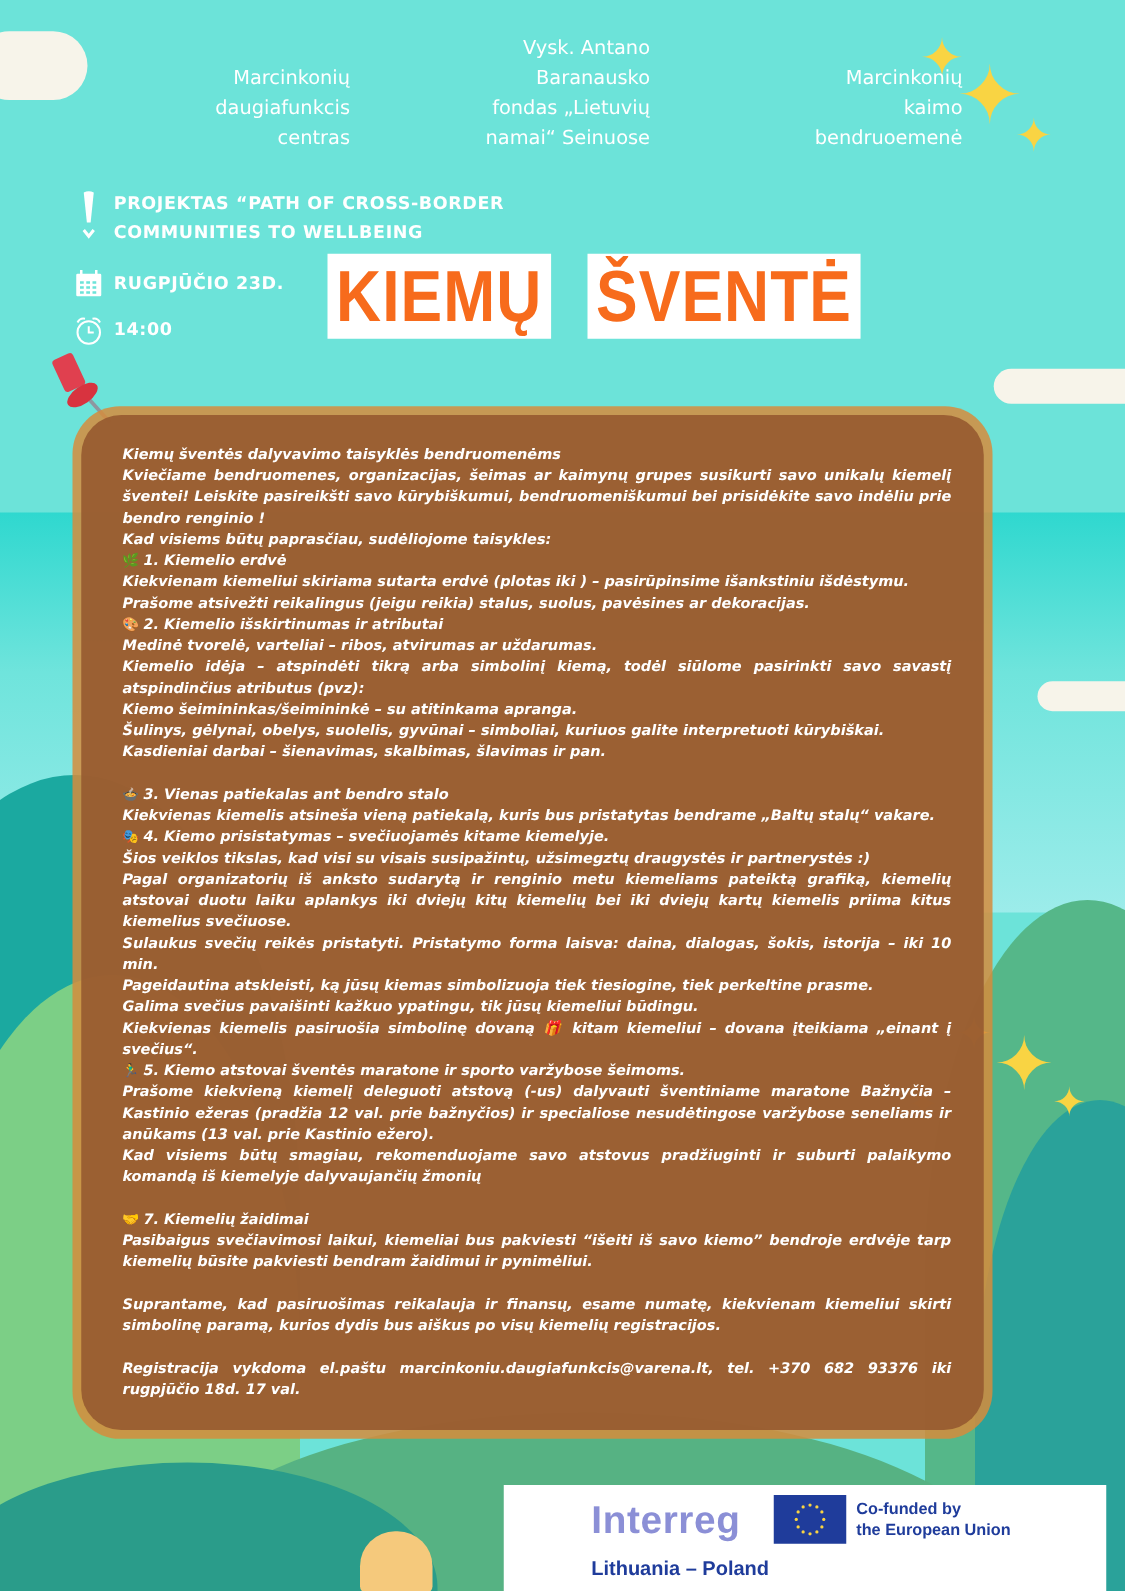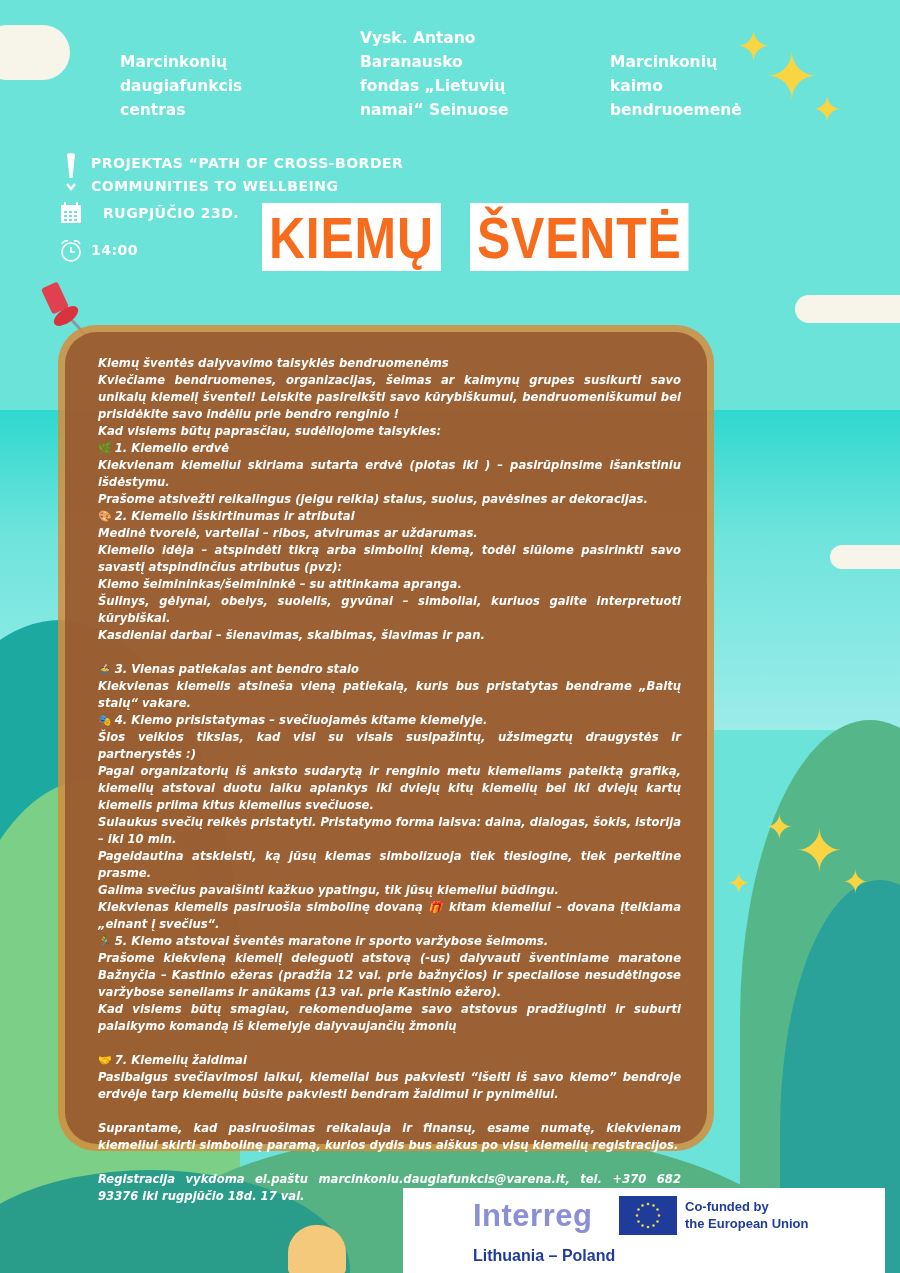--- a/index.html
+++ b/index.html
@@ -10,39 +10,39 @@
     background: #6ce3d9;
   }
   .bg { position: absolute; inset: 0; overflow: hidden; }
   .sea { position: absolute; left: 0; right: 0; top: 410px; height: 320px;
     background: linear-gradient(#2fd8cf, #6fe4dc 40%, #9cecea); }
   .cloud { position: absolute; background: #f7f4ea; border-radius: 60px; }
   .hill { position: absolute; border-radius: 50% 50% 0 0; }
   .sparkle { position: absolute; color: #f9d443; font-family: "DejaVu Sans", sans-serif; line-height: 1; }
 
   .partners { position: absolute; top: 30px; left: 0; width: 900px; height: 100px; }
-  .partner { position: absolute; color: #ffffff; font-size: 15.5px; text-align: left; line-height: 24px; font-family: "DejaVu Sans", sans-serif; font-weight: bold; }
+  .partner { position: absolute; color: #ffffff; font-size: 15.5px; text-align: right; line-height: 24px; font-family: "DejaVu Sans", sans-serif; }
 
   .meta { position: absolute; left: 60px; top: 152px; color: #ffffff; font-weight: bold; font-family: "DejaVu Sans", sans-serif; }
   .meta-row { display: flex; align-items: flex-start; }
   .meta-row .txt { font-size: 14px; letter-spacing: 0.5px; line-height: 23px; }
   .meta-icon { width: 22px; display: inline-flex; justify-content: center; margin-right: 9px; }
 
   .title { position: absolute; left: 262px; top: 203px; display: flex; }
   .title span {
     font-family: "Liberation Sans", sans-serif; font-weight: bold;
     font-size: 58px; color: #f76b1c; letter-spacing: 1px;
     background: #ffffff; padding: 2px 8px 0 8px; line-height: 66px;
     transform: scaleX(0.86); transform-origin: left;
   }
 
   .pin { position: absolute; left: 40px; top: 280px; }
 
   .card {
-    position: absolute; left: 58px; top: 325px; width: 656px; height: 826px;
+    position: absolute; left: 58px; top: 325px; width: 736px; height: 826px;
     border-radius: 38px; background: rgba(214,140,60,0.85);
     padding: 7px;
   }
   .card-inner {
     width: 100%; height: 100%; border-radius: 32px;
     background: rgba(150,90,48,0.9);
     padding: 23px 26px 0 33px;
     color: #ffffff; font-style: italic; font-weight: bold;
     font-family: "DejaVu Sans", sans-serif;
     font-size: 11.6px; line-height: 17px;
@@ -111,21 +111,21 @@
       <svg width="12" height="40" viewBox="0 0 12 40">
           <path d="M2 2 Q6 0 10 2 L7.5 26 L4.5 26 Z" fill="#fff"></path>
           <path d="M2 32 L6 37 L10 32" stroke="#fff" stroke-width="2.4" fill="none"></path>
         </svg>
     </span>
     <div>
       <div class="txt">PROJEKTAS “PATH OF CROSS-BORDER</div>
       <div class="txt">COMMUNITIES TO WELLBEING</div>
     </div>
   </div>
-  <div class="meta-row" style="margin-top:4px;gap:12px;">
+  <div class="meta-row" style="margin-top:18px;">
     <span class="meta-icon">
       <svg width="22" height="22" viewBox="0 0 22 22">
           <rect x="1" y="3" width="20" height="18" rx="1" fill="#fff"></rect>
           <rect x="4" y="0" width="2" height="5" fill="#fff"></rect>
           <rect x="16" y="0" width="2" height="5" fill="#fff"></rect>
           <g fill="#6ce3d9">
             <rect x="4" y="9" width="3" height="2"></rect>
             <rect x="9" y="9" width="3" height="2"></rect>
             <rect x="14" y="9" width="3" height="2"></rect>
             <rect x="4" y="13" width="3" height="2"></rect>

